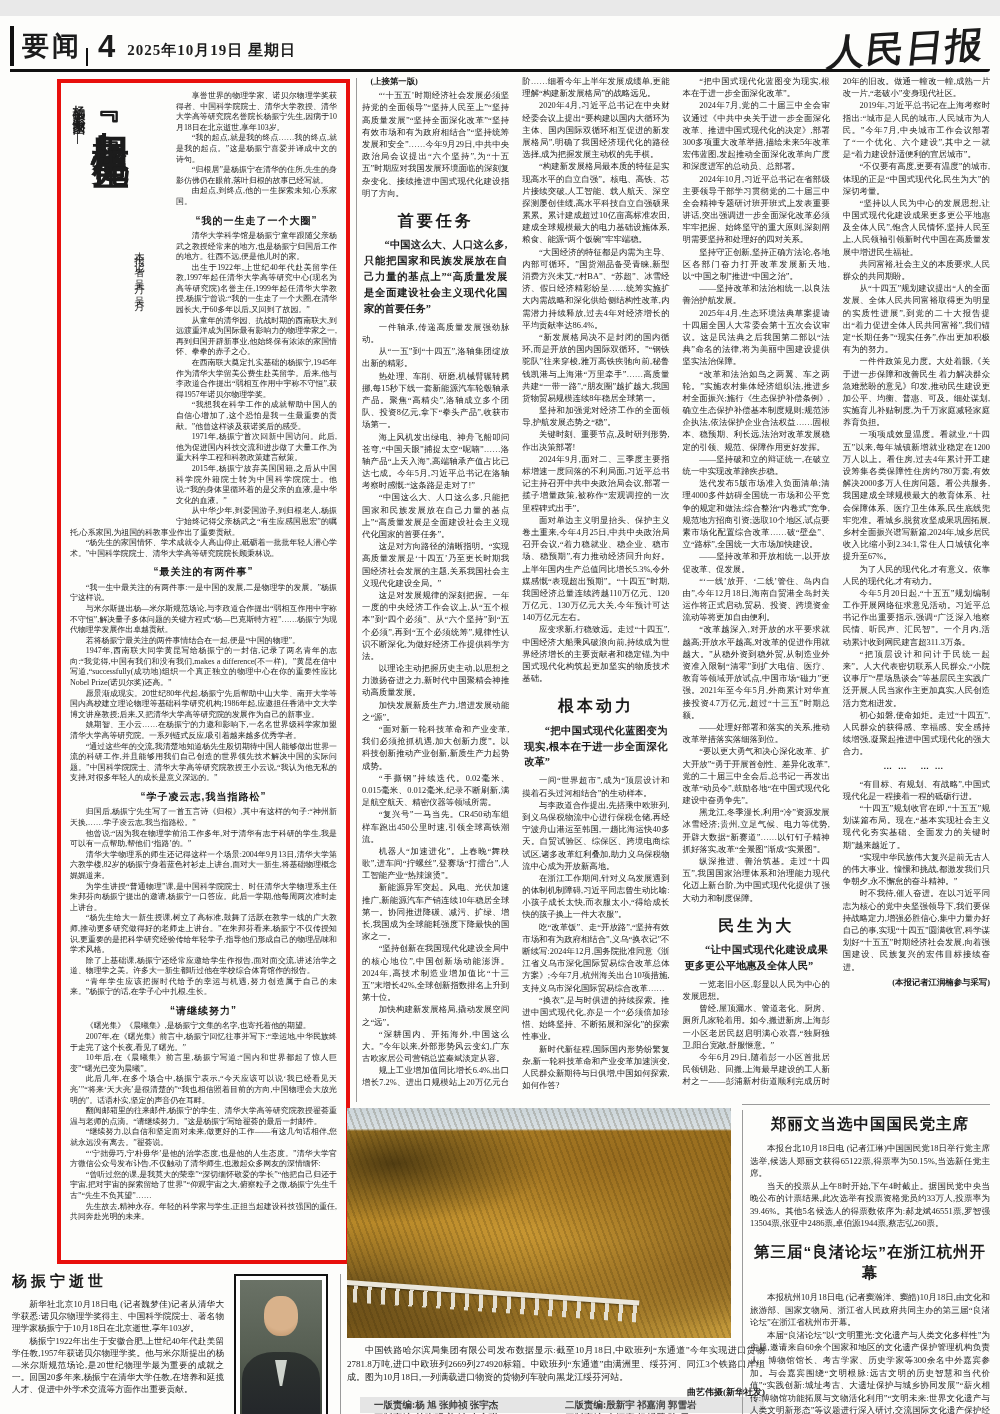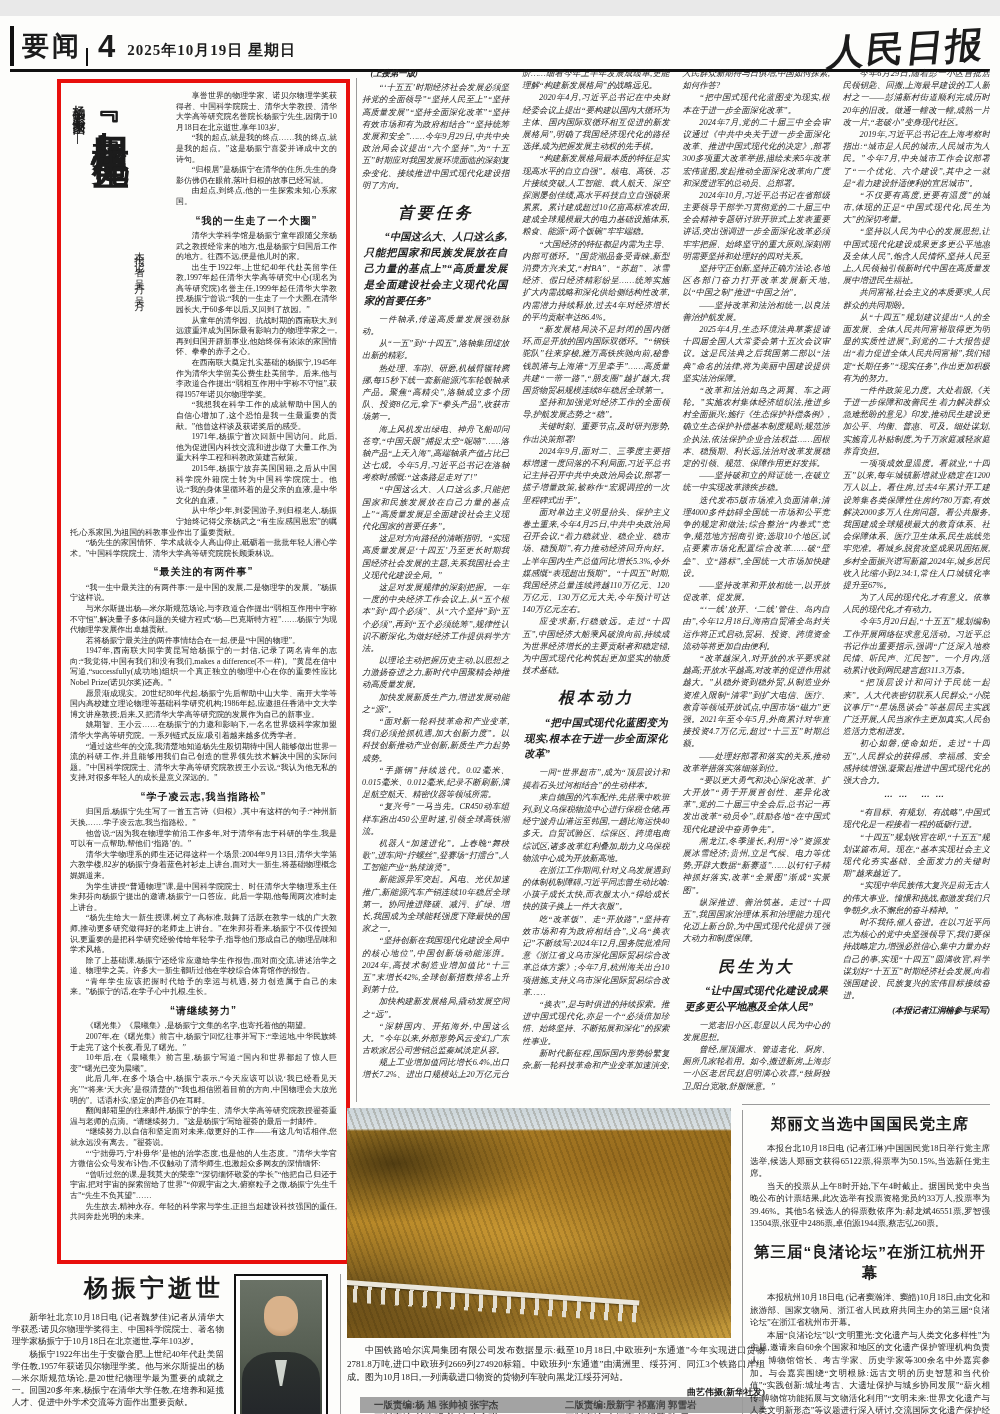--- a/index.html
+++ b/index.html
@@ -26,38 +26,38 @@
   .f-kicker { writing-mode:vertical-rl; font-size:12.5px; font-weight:700; letter-spacing:3px; height:230px; }
   .f-title  { writing-mode:vertical-rl; font-size:37px; font-weight:900; line-height:1.0;
               letter-spacing:3px; margin:4px 3px 0 5px; font-family:"Liberation Sans","DejaVu Sans",sans-serif; }
   .f-byline { writing-mode:vertical-rl; font-size:10.5px; letter-spacing:5px; margin-top:148px; }
   .f-body { font-size:7.9px; line-height:1.34; text-align:justify; }
   .feature .blk-p { text-indent:2em; }
   .feature .blk-h { font-size:10px; text-align:center; margin:6px 0 4px; letter-spacing:1px; clear:none;
                     font-family:"Liberation Sans","DejaVu Sans",sans-serif; }
 
   
-  .main { position:absolute; left:362px; top:52px; width:628px; height:1028px;
+  .main { position:absolute; left:362px; top:60px; width:628px; height:1028px;
           column-count:4; column-gap:13px; column-fill:auto; overflow:hidden;
-          font-size:8.4px; line-height:1.45; text-align:justify;font-style:italic; }
+          font-size:8.4px; line-height:1.45; text-align:justify; }
   .main .blk-p { text-indent:2em; }
   .main .blk-cont { font-weight:700; text-indent:1em; margin-bottom:2px; }
   .main .blk-h { font-size:16px; text-align:center; margin:9px 0 5px; letter-spacing:3px; break-after:avoid;
                  font-family:"Liberation Sans","DejaVu Sans",sans-serif; }
   .main .blk-q { font-size:10.3px; font-weight:700; line-height:1.55; margin:2px 2px 5px; text-indent:2em; }
   .main .blk-sep { text-align:center; font-weight:900; letter-spacing:6px; margin:4px 0; text-indent:0; }
   .main .blk-sign { text-align:right; margin-top:3px; font-weight:600; }
 
   .vline { position:absolute; width:1px; background:#9a9a9a; }
   .hline { position:absolute; height:1px; background:#9a9a9a; }
 
   
   .obit { position:absolute; left:12px; top:1254px; width:322px; height:156px; display:flex; gap:10px; overflow:hidden; }
   .ob-text { width:212px; }
-  .ob-title { font-size:24px; text-align:right; letter-spacing:4px; margin:2px 0 7px;
+  .ob-title { font-size:15px; text-align:left; letter-spacing:4px; margin:2px 0 7px;
               font-family:"Liberation Sans","DejaVu Sans",sans-serif; }
   .ob-text .blk-p { font-size:8.6px; line-height:1.42; text-align:justify; text-indent:2em; }
   .ob-photo { width:94px; height:146px; border:2px solid #111; background:#fff; padding:4px; margin-top:4px; }
   .ob-photo-inner { position:relative; width:100%; height:100%; overflow:hidden;
        background:linear-gradient(180deg,#6a7266 0%,#565e52 55%,#3d443b 100%); }
   .ob-head { position:absolute; left:50%; top:12%; width:34px; height:40px; margin-left:-17px; border-radius:45%;
        background:radial-gradient(circle at 50% 40%, #d9b28b 0 60%, #b98f66 100%); }
   .ob-suit { position:absolute; left:50%; bottom:-4px; width:78px; height:66px; margin-left:-39px;
        border-radius:40% 40% 0 0; background:linear-gradient(180deg,#2e3330 0%,#23262a 100%); }
   .ob-shirt { position:absolute; left:50%; bottom:28px; width:12px; height:26px; margin-left:-6px;
@@ -79,21 +79,21 @@
   .viaduct::before { content:""; position:absolute; left:0; right:0; top:0; height:5px; background:#ebe7dc;
        box-shadow:0 1px 2px rgba(0,0,0,.5); }
   .viaduct::after { content:""; position:absolute; left:0; right:0; top:5px; bottom:0;
        background:repeating-linear-gradient(90deg, #e4dfd2 0 4px, rgba(0,0,0,0) 4px 14px); }
   .caption { position:absolute; left:347px; top:1328px; width:418px; font-size:9px; line-height:1.5;
              text-align:justify; }
   .caption .cap-text { text-indent:2em; }
   .caption .cap-credit { text-align:right; font-weight:700; margin-top:1px; }
 
   
-  .foot { position:absolute; left:360px; top:1381px; width:404px; height:16px; background:#a3a3a3;
+  .foot { position:absolute; left:360px; top:1381px; width:404px; height:16px; background:#e5e5e5;
           display:grid; grid-template-columns:1fr 1fr; align-items:center; padding:2px 14px; column-gap:6px;
           font-size:9.5px; font-weight:700; color:#444; }
 
   
   .briefs { position:absolute; left:750px; top:1094px; width:240px; height:318px; overflow:hidden; }
   .brief h2 { font-size:15.5px; text-align:center; letter-spacing:1px; margin:4px 0 7px;
               font-family:"Liberation Sans","DejaVu Sans",sans-serif; }
   .brief .blk-p { font-size:8.5px; line-height:1.48; text-align:justify; text-indent:2em; }
   .brief + .brief { margin-top:12px; }
 </style>
@@ -192,21 +192,21 @@
       <p class="blk-p">“大国经济的特征都是内需为主导、内部可循环。”国货潮品备受青睐,新型消费方兴未艾,“村BA”、“苏超”、冰雪经济、假日经济精彩纷呈……统筹实施扩大内需战略和深化供给侧结构性改革,内需潜力持续释放,过去4年对经济增长的平均贡献率达86.4%。</p>
       <p class="blk-p">“新发展格局决不是封闭的国内循环,而是开放的国内国际双循环。”“钢铁驼队”往来穿梭,雅万高铁疾驰向前,秘鲁钱凯港与上海港“万里牵手”……高质量共建“一带一路”,“朋友圈”越扩越大,我国货物贸易规模连续8年稳居全球第一。</p>
       <p class="blk-p">坚持和加强党对经济工作的全面领导,护航发展态势之“稳”。</p>
       <p class="blk-p">关键时刻、重要节点,及时研判形势,作出决策部署!</p>
       <p class="blk-p">2024年9月,面对二、三季度主要指标增速一度回落的不利局面,习近平总书记主持召开中共中央政治局会议,部署一揽子增量政策,被称作“宏观调控的一次里程碑式出手”。</p>
       <p class="blk-p">面对单边主义明显抬头、保护主义卷土重来,今年4月25日,中共中央政治局召开会议,“着力稳就业、稳企业、稳市场、稳预期”,有力推动经济回升向好。上半年国内生产总值同比增长5.3%,令外媒感慨“表现超出预期”。“十四五”时期,我国经济总量连续跨越110万亿元、120万亿元、130万亿元大关,今年预计可达140万亿元左右。</p>
       <p class="blk-p">应变求新,行稳致远。走过“十四五”,中国经济大船乘风破浪向前,持续成为世界经济增长的主要贡献者和稳定锚,为中国式现代化构筑起更加坚实的物质技术基础。</p>
       <h3 class="blk-h">根本动力</h3>
       <p class="blk-q">“把中国式现代化蓝图变为现实,根本在于进一步全面深化改革”</p>
       <p class="blk-p">一间“世界超市”,成为“顶层设计和摸着石头过河相结合”的生动样本。</p>
-      <p class="blk-p">来自德国的汽车配件,先搭乘中欧班列,到义乌保税物流中心进行保税仓储,再经宁波舟山港运至韩国,一趟比海运快40多天。自贸试验区、综保区、跨境电商综试区,诸多改革红利叠加,助力义乌保税物流中心成为开放新高地。</p>
+      <p class="blk-p">与李政道合作提出,先搭乘中欧班列,到义乌保税物流中心进行保税仓储,再经宁波舟山港运至韩国,一趟比海运快40多天。自贸试验区、综保区、跨境电商综试区,诸多改革红利叠加,助力义乌保税物流中心成为开放新高地。</p>
       <p class="blk-p">在浙江工作期间,针对义乌发展遇到的体制机制障碍,习近平同志曾生动比喻:小孩子成长太快,而衣服太小,“得给成长快的孩子换上一件大衣服”。</p>
       <p class="blk-p">吃“改革饭”、走“开放路”,“坚持有效市场和有为政府相结合”,义乌“换衣记”不断续写:2024年12月,国务院批准同意《浙江省义乌市深化国际贸易综合改革总体方案》;今年7月,杭州海关出台10项措施,支持义乌市深化国际贸易综合改革……</p>
       <p class="blk-p">“换衣”,是与时俱进的持续探索。推进中国式现代化,亦是一个“必须倍加珍惜、始终坚持、不断拓展和深化”的探索性事业。</p>
       <p class="blk-p">新时代新征程,国际国内形势纷繁复杂,新一轮科技革命和产业变革加速演变,人民群众新期待与日俱增,中国如何探索,如何作答?</p>
       <p class="blk-p">“把中国式现代化蓝图变为现实,根本在于进一步全面深化改革”。</p>
       <p class="blk-p">2024年7月,党的二十届三中全会审议通过《中共中央关于进一步全面深化改革、推进中国式现代化的决定》,部署300多项重大改革举措,描绘未来5年改革宏伟蓝图,发起推动全面深化改革向广度和深度进军的总动员、总部署。</p>
       <p class="blk-p">2024年10月,习近平总书记在省部级主要领导干部学习贯彻党的二十届三中全会精神专题研讨班开班式上发表重要讲话,突出强调进一步全面深化改革必须牢牢把握、始终坚守的重大原则,深刻阐明需要坚持和处理好的四对关系。</p>
       <p class="blk-p">坚持守正创新,坚持正确方法论,各地区各部门奋力打开改革发展新天地,以“中国之制”推进“中国之治”。</p>
       <p class="blk-p">——坚持改革和法治相统一,以良法善治护航发展。</p>
       <p class="blk-p">2025年4月,生态环境法典草案提请十四届全国人大常委会第十五次会议审议。这是民法典之后我国第二部以“法典”命名的法律,将为美丽中国建设提供坚实法治保障。</p>

